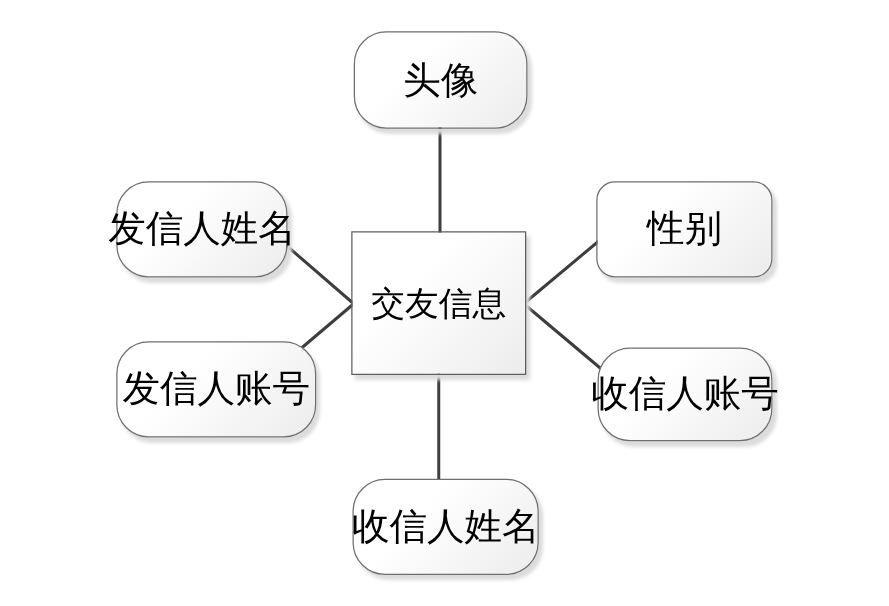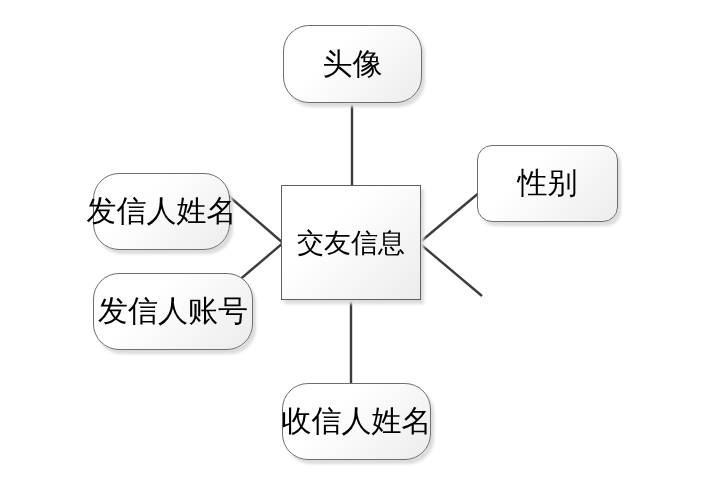--- a/index.html
+++ b/index.html
@@ -41,21 +41,21 @@
     white-space: nowrap;
     text-align: center;
   }
   .node.center-rect {
     border-radius: 0;
     border-color: var(--border_center, #5f5f5f);
     font-size: 27px;
   }
   
   .n-avatar            { left: 283px; top: 25px;  width: 139px; height: 78px; }
-  .n-sender-name       { left: 93px;  top: 145px; width: 137px; height: 77px; margin-top: 28px; }
+  .n-sender-name       { left: 93px;  top: 145px; width: 137px; height: 77px; }
   .n-sender-account    { left: 93px;  top: 273px; width: 160px; height: 77px; }
   .n-gender            { left: 477px; top: 145px; width: 141px; height: 77px; border-radius: 15px; }
   .n-recipient-account { left: 478px; top: 278px; width: 140px; height: 75px; }
   .n-recipient-name    { left: 282px; top: 383px; width: 149px; height: 77px; align-items: center; }
   .n-center            { left: 281px; top: 185px; width: 140px; height: 115px; }
 </style>
 </head>
 <body>
 
 <div class="canvas">
@@ -78,20 +78,23 @@
   </div>
 
   <div class="node n-sender-account">
     <span>发信人账号</span>
   </div>
 
   <div class="node n-gender">
     <span>性别</span>
   </div>
 
+  <div class="node n-recipient-account">
+    <span>收信人账号</span>
+  </div>
 
   <div class="node n-recipient-name">
     <span>收信人姓名</span>
   </div>
 
   <div class="node center-rect n-center">
     <span>交友信息</span>
   </div>
 
 </div>

